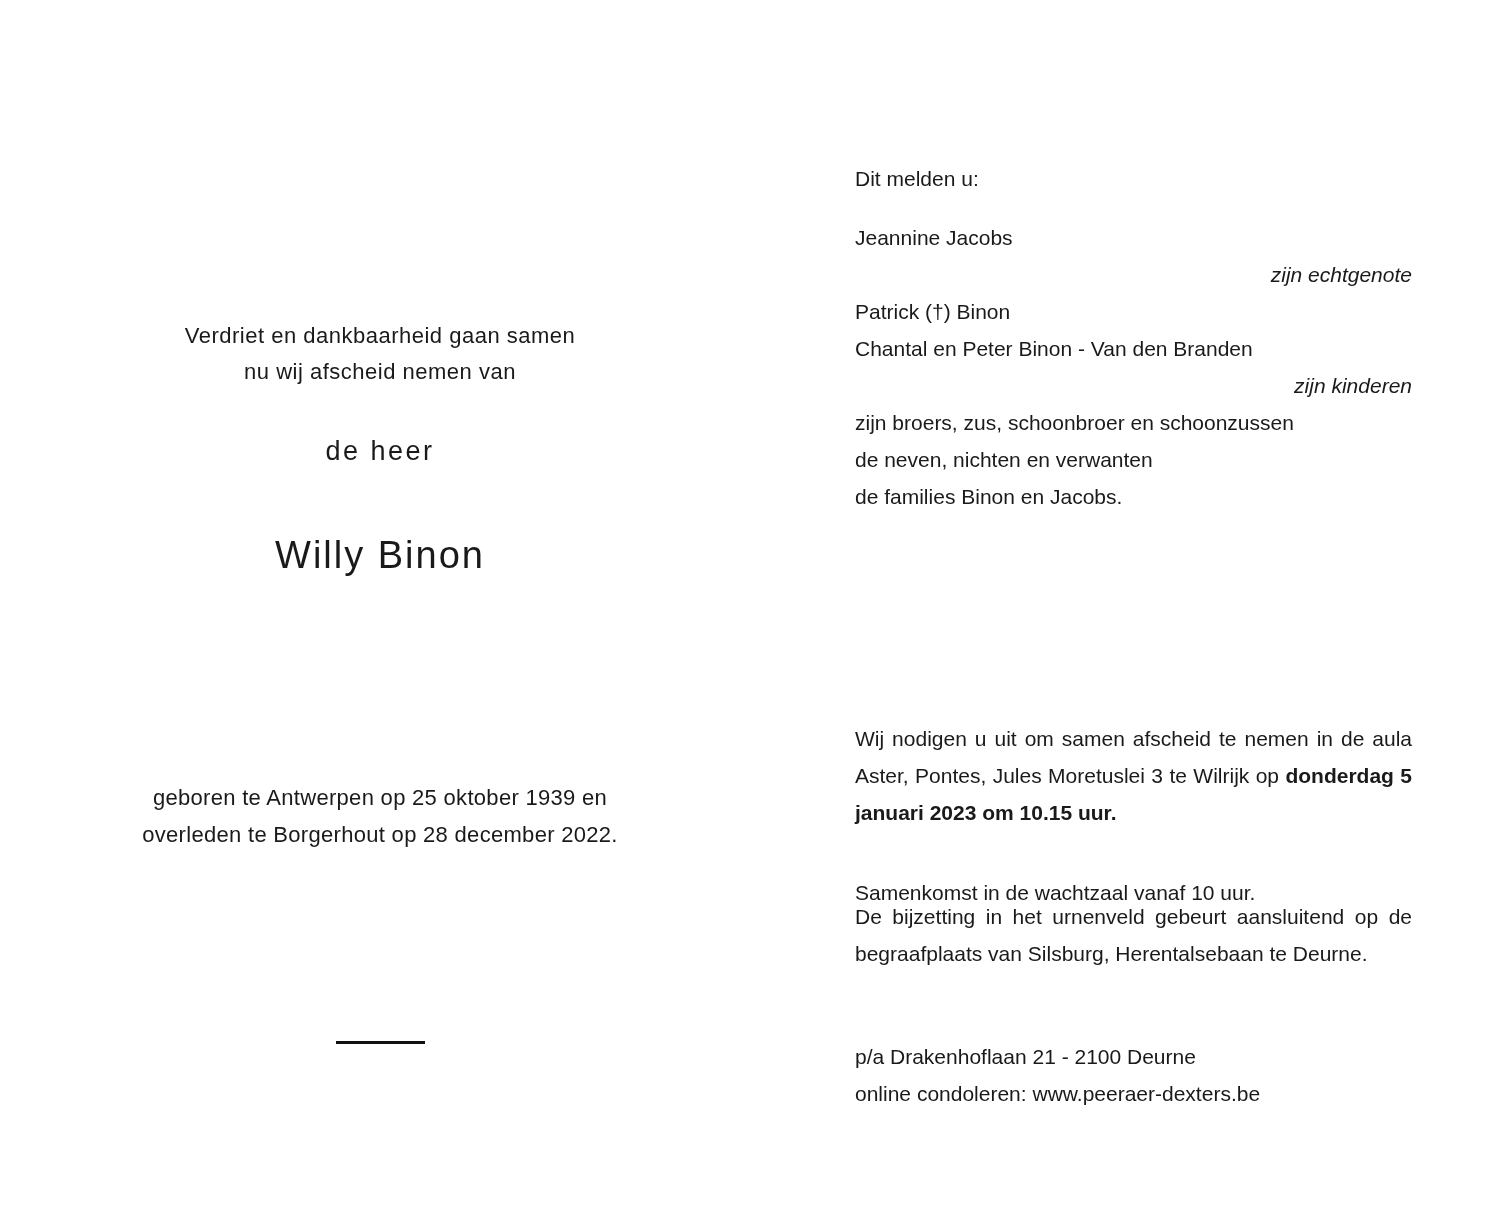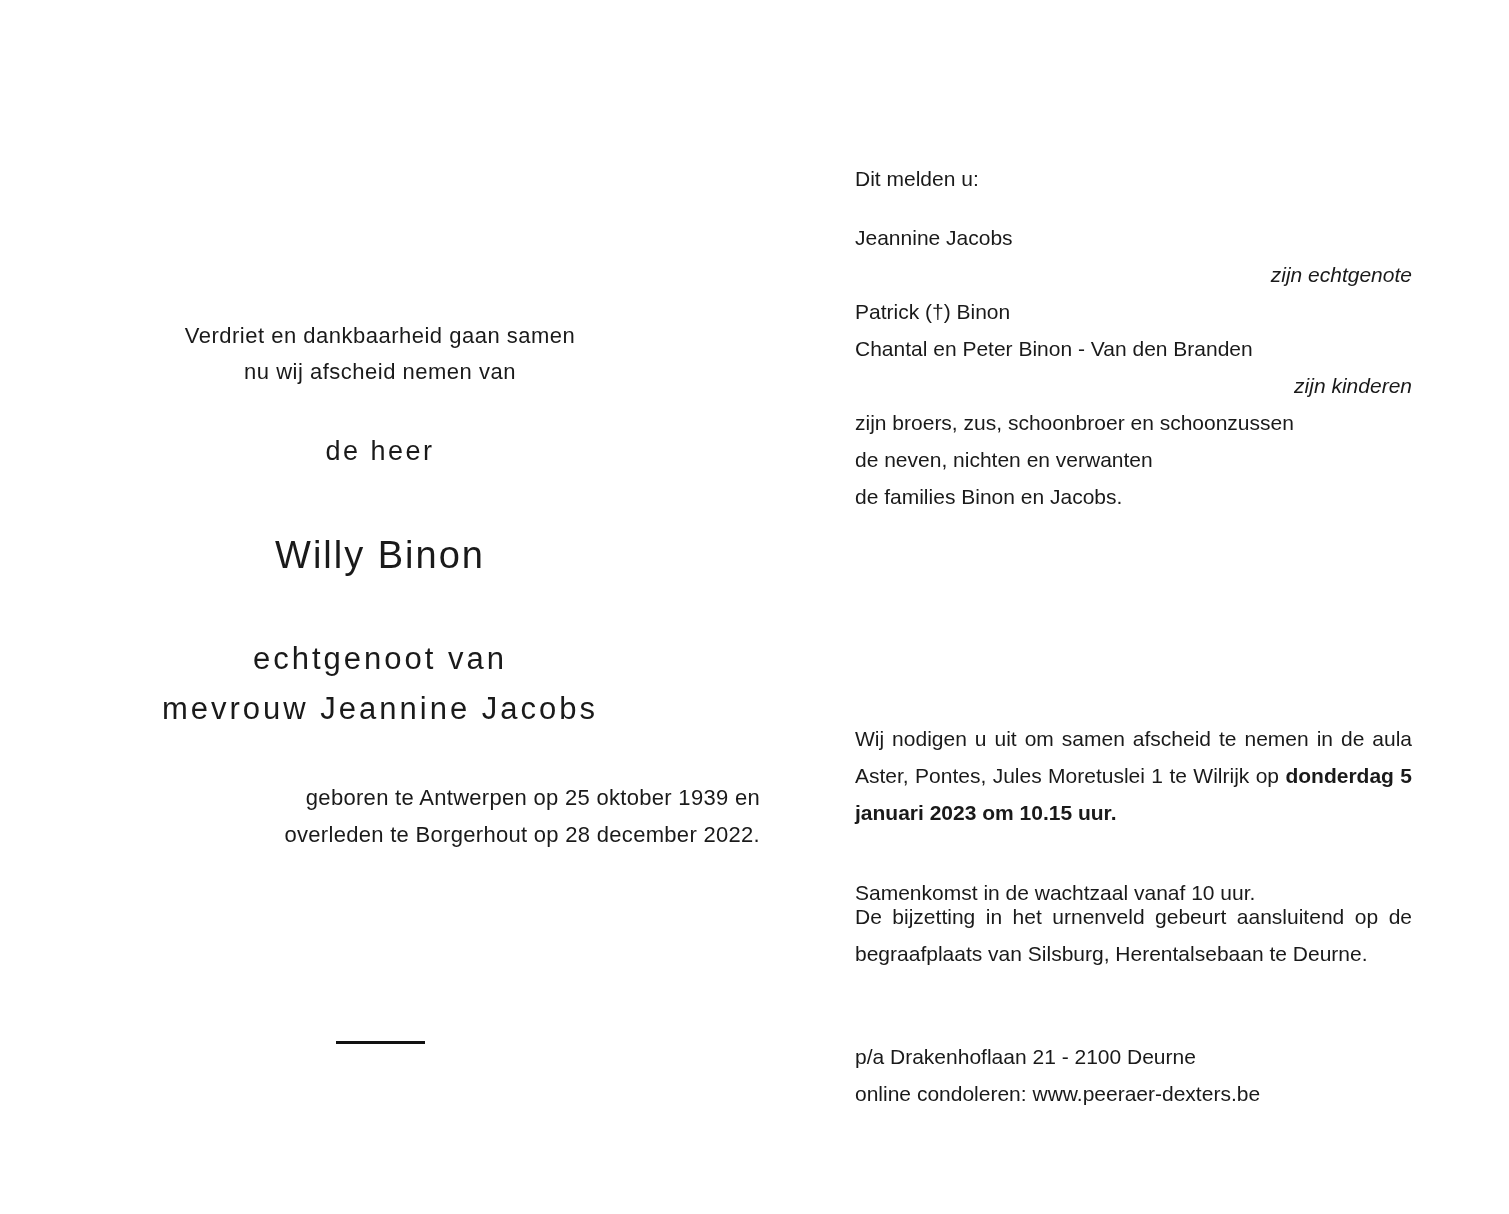--- a/index.html
+++ b/index.html
@@ -15,21 +15,21 @@
   .page { position: absolute; top: 0; height: 1214px; }
 
   
   #left-page { left: 0; width: 760px; text-align: center; }
   .abs { position: absolute; width: 100%; }
 
   .intro-block   { top: 318px; font-size: 22px; line-height: 36px; letter-spacing: 0.5px; }
   .salutation    { top: 430px; font-size: 27px; line-height: 42px; letter-spacing: 2.5px; }
   .deceased-name { top: 521px; font-size: 38px; line-height: 68px; letter-spacing: 2px; }
   .spouse-block  { top: 634px; font-size: 31px; line-height: 50px; letter-spacing: 3px; }
-  .dates-block   { top: 779px; font-size: 22px; line-height: 37px; letter-spacing: 0.3px; text-align: right; }
+  .dates-block   { top: 779px; font-size: 22px; line-height: 37px; letter-spacing: 0.3px; }
 
   .divider {
     position: absolute;
     left: 336px; top: 1041px;
     width: 89px; height: 3px;
     background: #111111;
   }
 
   
   #right-page { left: 855px; width: 557px; font-size: 21px; }
@@ -51,24 +51,20 @@
 
   <div class="abs intro-block">
     <div>Verdriet en dankbaarheid gaan samen</div>
     <div>nu wij afscheid nemen van</div>
   </div>
 
   <div class="abs salutation">de heer</div>
 
   <div class="abs deceased-name">Willy Binon</div>
 
-  <div class="abs spouse-block">
-    <div>echtgenoot van</div>
-    <div>mevrouw Jeannine Jacobs</div>
-  </div>
 
   <div class="abs dates-block">
     <div>geboren te Antwerpen op 25 oktober 1939 en</div>
     <div>overleden te Borgerhout op 28 december 2022.</div>
   </div>
 
   <div class="divider"></div>
 
 </section>
 
@@ -80,21 +76,21 @@
     <div>Jeannine Jacobs</div>
     <div class="relation">zijn echtgenote</div>
     <div>Patrick (†) Binon</div>
     <div>Chantal en Peter Binon - Van den Branden</div>
     <div class="relation">zijn kinderen</div>
     <div>zijn broers, zus, schoonbroer en schoonzussen</div>
     <div>de neven, nichten en verwanten</div>
     <div>de families Binon en Jacobs.</div>
   </div>
 
-  <p class="abs invitation"><span>Wij nodigen u uit om samen afscheid te nemen in de aula Aster, Pontes, Jules Moretuslei 1 te Wilrijk op </span><span class="bold">donderdag 5 januari 2023 om 10.15 uur.</span></p>
+  <p class="abs invitation"><span>Wij nodigen u uit om samen afscheid te nemen in de aula Aster, Pontes, Jules Moretuslei 3 te Wilrijk op </span><span class="bold">donderdag 5 januari 2023 om 10.15 uur.</span></p>
 
   <div class="abs gathering">Samenkomst in de wachtzaal vanaf 10 uur.</div>
 
   <p class="abs burial">De bijzetting in het urnenveld gebeurt aansluitend op de begraafplaats van Silsburg, Herentalsebaan te Deurne.</p>
 
   <div class="abs address-block">
     <div>p/a Drakenhoflaan 21 - 2100 Deurne</div>
     <div>online condoleren: www.peeraer-dexters.be</div>
   </div>
 

